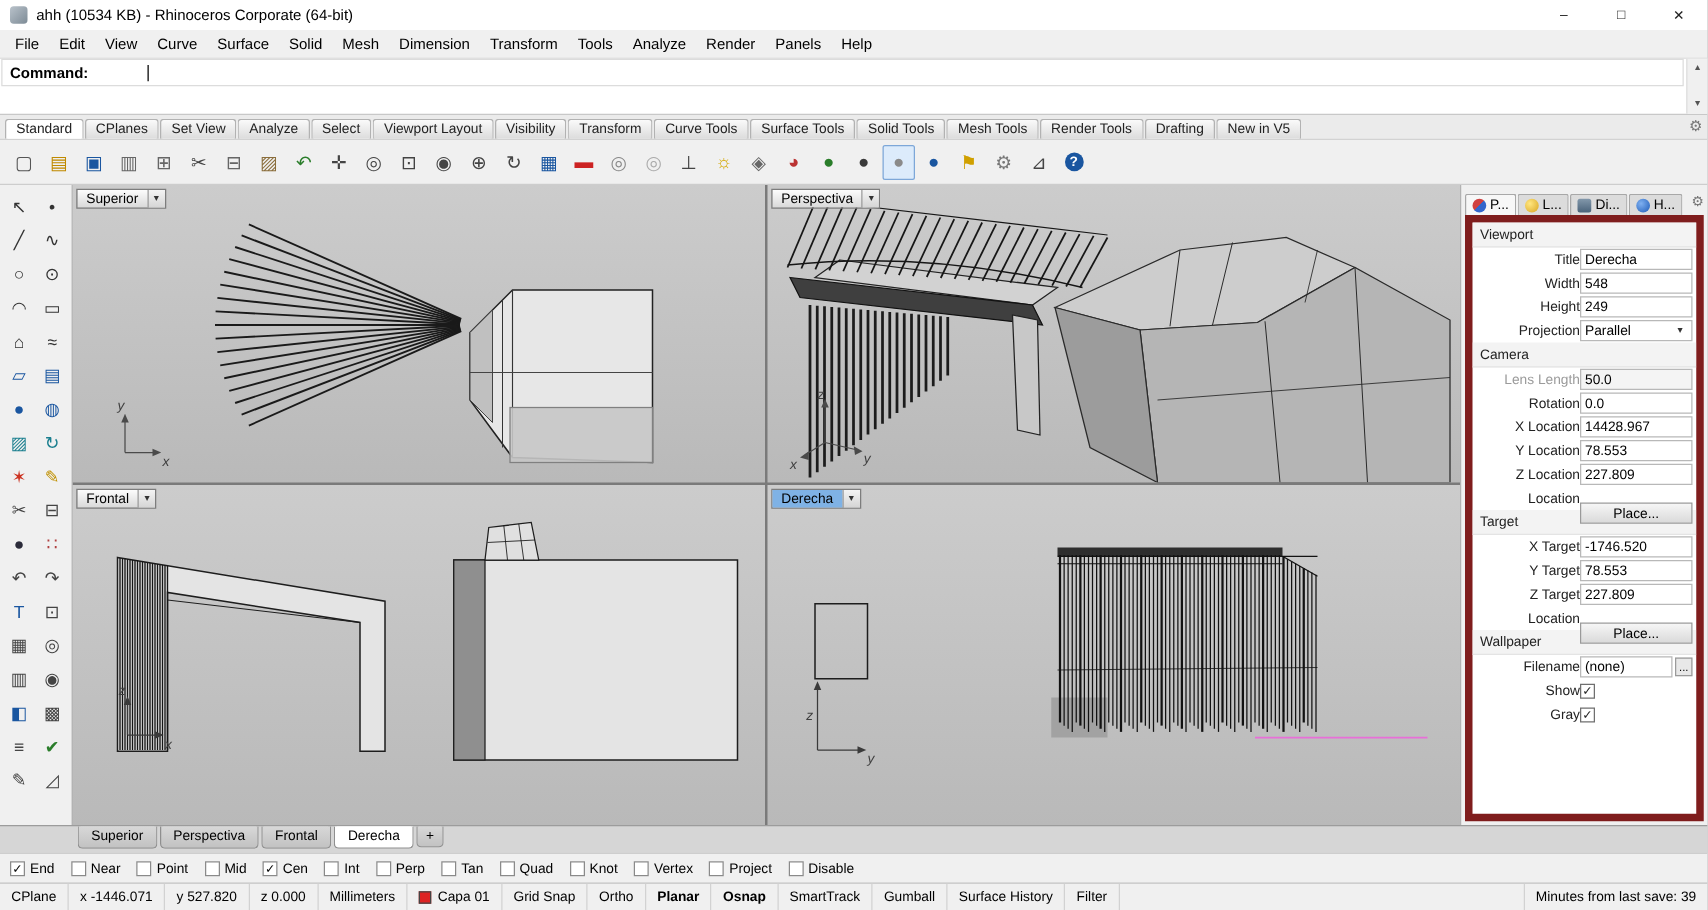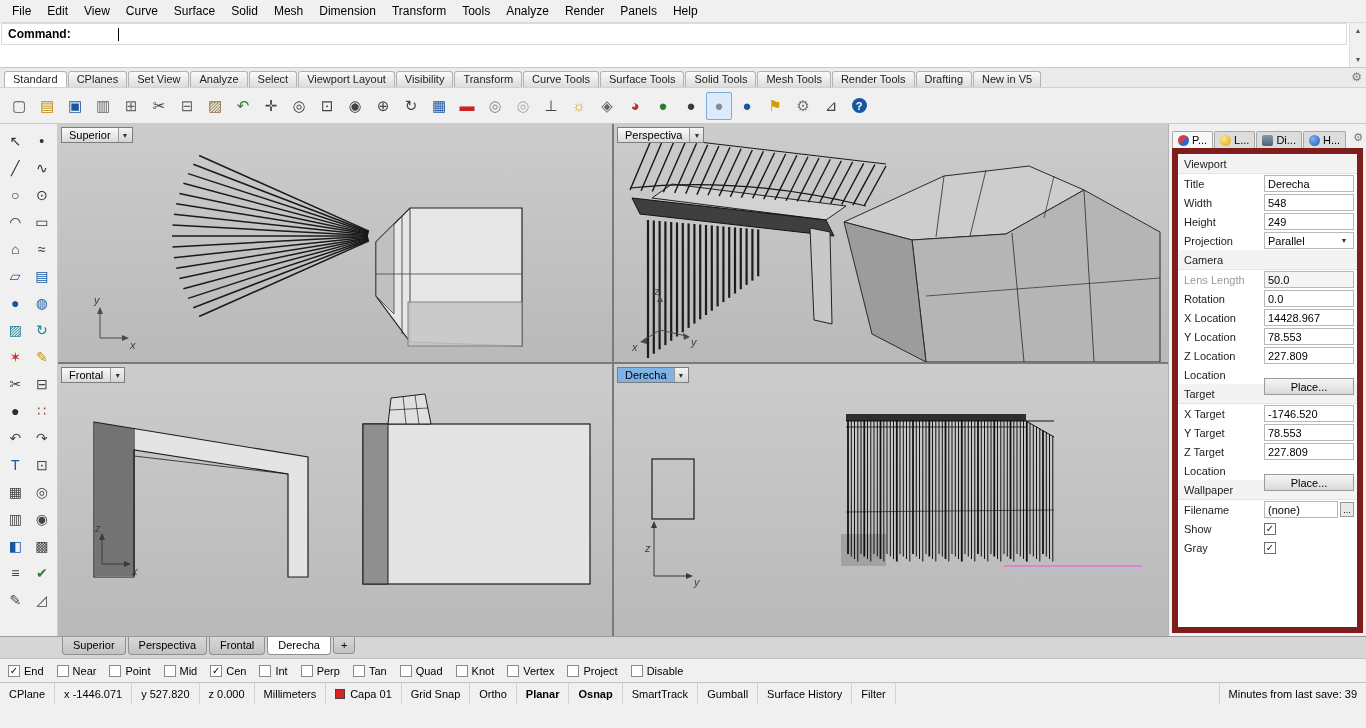--- a/index.html
+++ b/index.html
@@ -58,21 +58,21 @@
 .ptab.active{background:#f7f7f7;}
 .pticon{width:11px;height:11px;border-radius:50%;display:inline-block;}
 .pt0{background:linear-gradient(135deg,#d04040 50%,#3366cc 50%);}
 .pt1{background:radial-gradient(circle at 35% 35%,#ffe680,#d9a520);}
 .pt2{background:linear-gradient(#8398ab,#4a637a);border-radius:2px;}
 .pt3{background:radial-gradient(circle at 35% 35%,#7fb0f0,#1d5bb8);}
 .pgear{position:absolute;right:3px;bottom:4px;font-size:11px;color:#777;}
 .pbody{flex:1;margin:0 3px 3px 3px;background:#fff;border:6px solid #7f1d1d;overflow:hidden;font-size:11px;}
 .psec{padding:4px 6px 3px;color:#222;background:#f3f3f3;border-bottom:1px solid #e4e4e4;}
 .prow{display:flex;align-items:center;height:19px;padding:0 3px 0 6px;}
-.plab{flex:0 0 80px;color:#222;white-space:nowrap;overflow:hidden;}
+.plab{flex:0 0 80px;color:#222;white-space:nowrap;overflow:hidden;text-align:right;}
 .plab.dis{color:#9b9b9b;}
 .pval{flex:1;display:flex;align-items:center;border:1px solid #b8b8b8;background:#fff;height:17px;padding:0 3px;min-width:0;}
 .pval .v{flex:1;white-space:nowrap;overflow:hidden;}
 .pval.dis{background:#f4f4f4;}
 .pdrop{width:12px;text-align:center;font-size:7px;color:#333;}
 .pbtn{flex:1;height:17px;border:1px solid #9a9a9a;background:linear-gradient(#f6f6f6,#dadada);display:flex;align-items:center;justify-content:center;margin-top:24px;}
 .pfile-dots{flex:0 0 14px;height:15px;border:1px solid #9a9a9a;background:#e8e8e8;margin-left:2px;display:flex;align-items:center;justify-content:center;font-size:9px;}
 .pcheck{width:12px;height:12px;border:1px solid #6f6f6f;background:#fff;display:flex;align-items:center;justify-content:center;font-size:10px;color:#222;}
 
 
@@ -89,20 +89,29 @@
 .scell{display:flex;align-items:center;padding:0 9px;border-right:1px solid #d2d2d2;white-space:nowrap;}
 .scell.bold span{font-weight:bold;}
 .scell.last{margin-left:auto;border-right:none;border-left:1px solid #d2d2d2;}
 .swatch{width:10px;height:10px;border:1px solid #444;margin-right:5px;display:inline-block;}
 </style>
 </head>
 <body>
 
 <div class="app">
 
+  <div class="titlebar">
+    <div class="app-icon"></div>
+    <div class="title-text">ahh (10534 KB) - Rhinoceros Corporate (64-bit)</div>
+    <div class="win-controls">
+      <div class="win-btn">–</div>
+      <div class="win-btn">□</div>
+      <div class="win-btn">✕</div>
+    </div>
+  </div>
 
   <div class="menubar">
       <div class="menu-item">File</div>
       <div class="menu-item">Edit</div>
       <div class="menu-item">View</div>
       <div class="menu-item">Curve</div>
       <div class="menu-item">Surface</div>
       <div class="menu-item">Solid</div>
       <div class="menu-item">Mesh</div>
       <div class="menu-item">Dimension</div>

